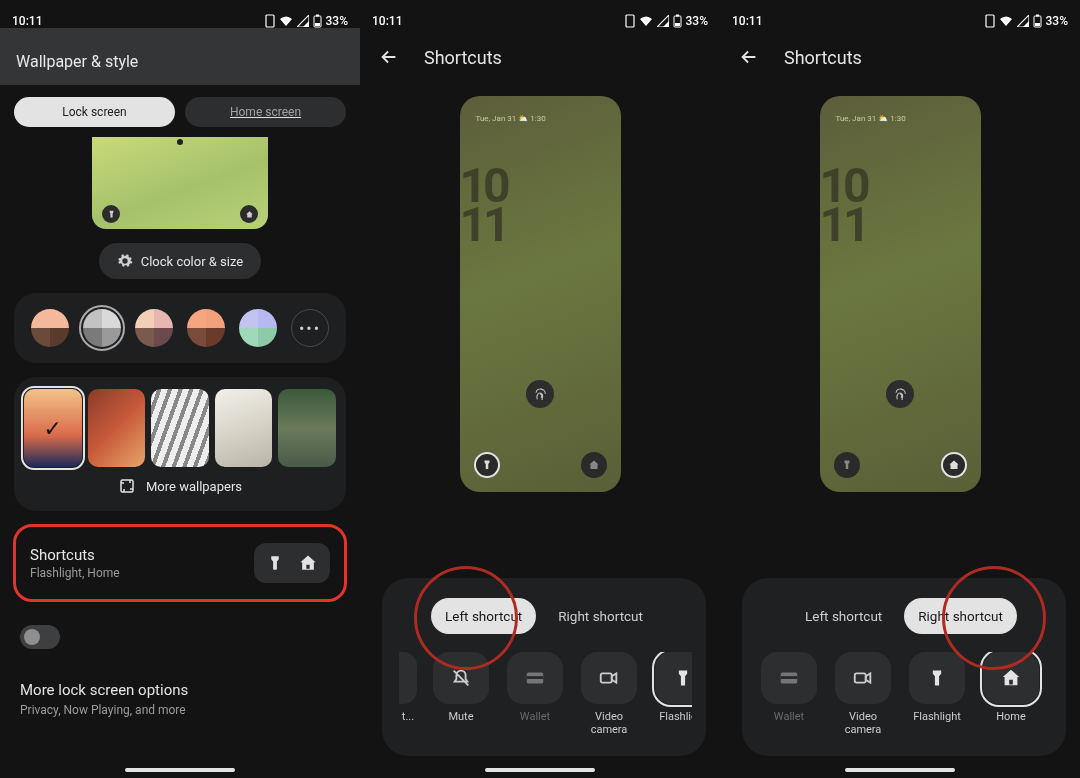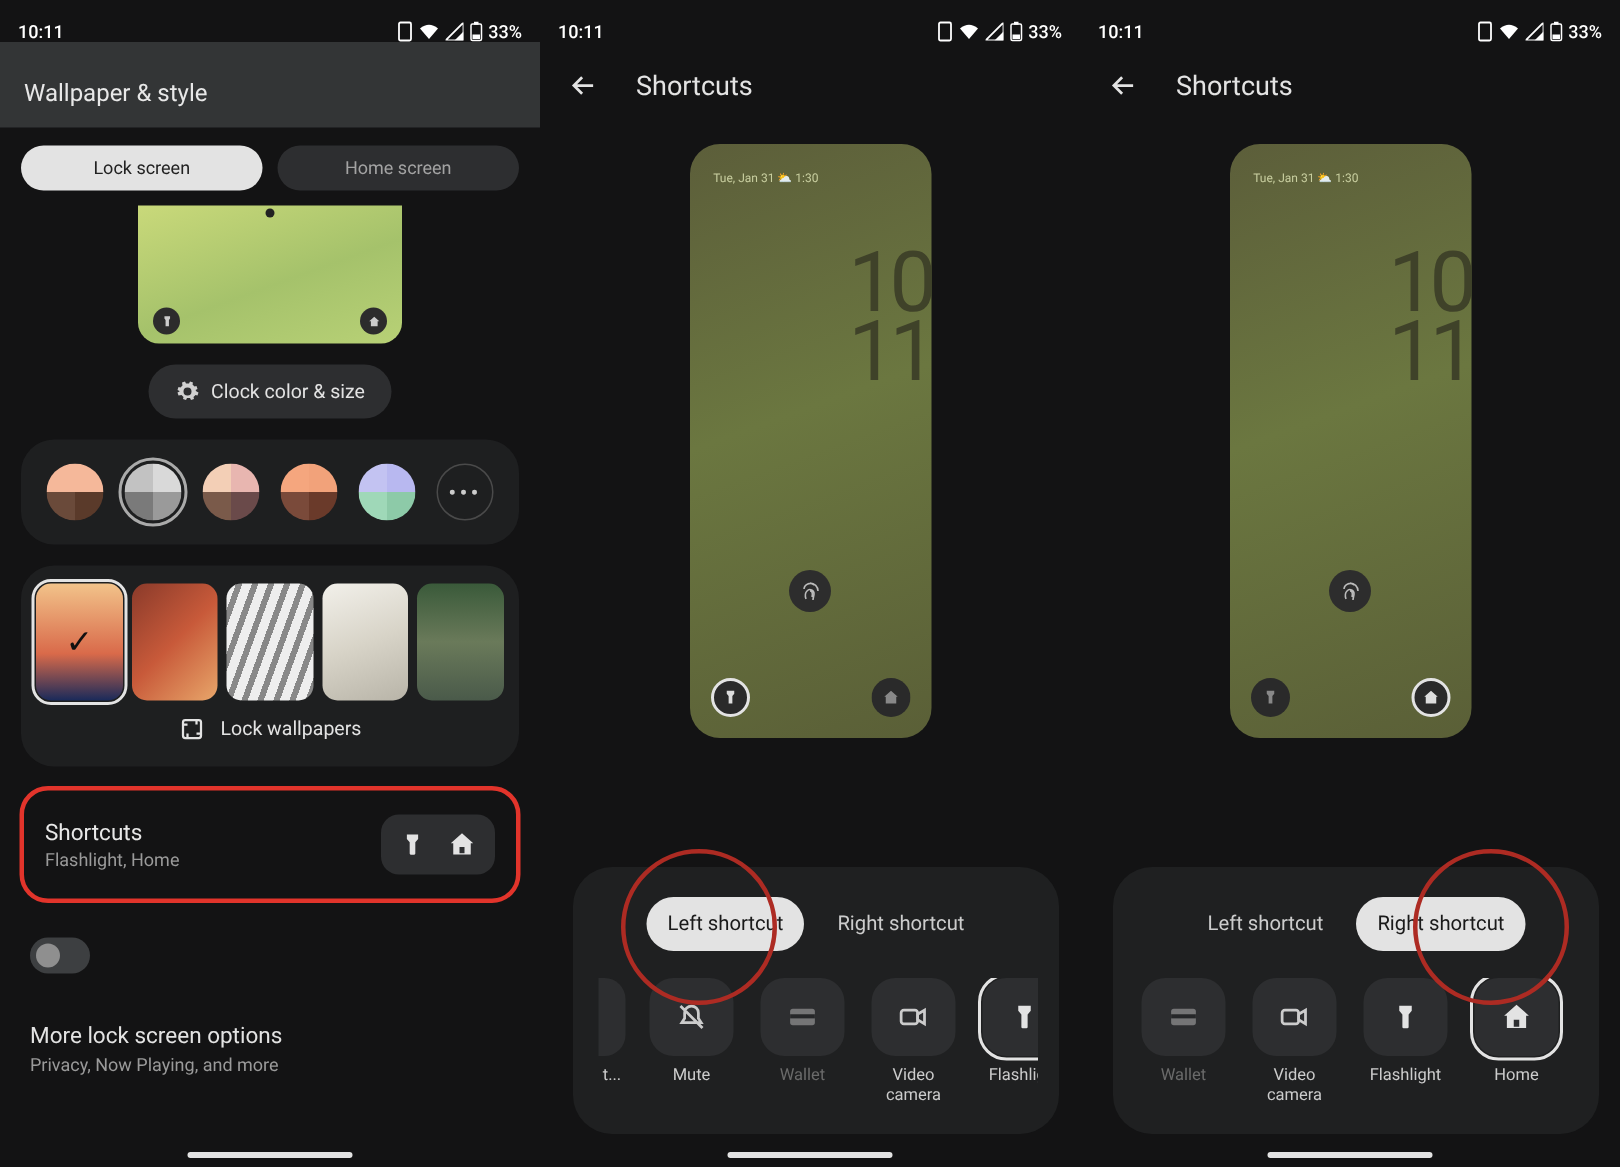--- a/index.html
+++ b/index.html
@@ -33,20 +33,21 @@
   .s1-hdr {
     background: #333536;
     padding: 24px 16px 14px;
     font-size: 16px;
     color: #e8e8e8;
   }
   .seg-tabs {
     display: flex;
     gap: 10px;
     padding: 12px 14px 10px;
+    text-decoration: underline;
   }
   .seg-tab {
     flex: 1;
     text-align: center;
     padding: 8px 0;
     border-radius: 18px;
     font-size: 12px;
     background: #2d2e30;
     color: #a3a3a3;
     cursor: pointer;
@@ -162,22 +163,22 @@
   .back-arrow { cursor: pointer; width: 24px; text-align:center;}
   .lock-prev {
     width: 161px; height: 396px; margin: 22px auto 0;
     border-radius: 20px;
     background: linear-gradient(160deg,#5c5e3a 0%, #6b7740 45%, #5a5f37 100%);
     position: relative;
     overflow: hidden;
   }
   .lock-prev .date { position:absolute; top:18px; left:16px; font-size:8px; color:#c9cfa0;}
   .lock-prev .bigtime {
-    position:absolute; top:70px; left:0; right:0; text-align:right;
-    font-size: 56px; font-weight: 400; line-height: 0.82; color:#3f4229;
+    position:absolute; top:70px; left:0; right:0; text-align:left;
+    font-size: 48px; font-weight: 700; line-height: 0.82; color:#3f4229;
     letter-spacing: -4px;
   }
   .lock-prev .fp {
     position:absolute; bottom:84px; left:50%; transform:translateX(-50%);
     width:28px;height:28px;border-radius:50%;background:#2d2d2d;
     display:flex;align-items:center;justify-content:center;
   }
   .lock-prev .mini {
     position:absolute; bottom:14px;
     width:26px;height:26px;border-radius:50%;
@@ -319,21 +320,21 @@
       <div class="wall-thumb" style="background:linear-gradient(135deg,#8a3a2a,#c85a3a,#e8a66a)"></div>
       <div class="wall-thumb" style="background:repeating-linear-gradient(110deg,#eee 0 6px,#888 6px 10px)"></div>
       <div class="wall-thumb" style="background:linear-gradient(160deg,#f2f0ea,#d8d4c8,#b8b4a8)"></div>
       <div class="wall-thumb" style="background:linear-gradient(180deg,#3a5a3a,#6a7a5a,#4a5a4a)"></div>
     </div>
     <div class="more-wp">
       <svg width="18" height="18" viewBox="0 0 24 24" fill="none" stroke="#e3e3e3" stroke-width="2">
           <rect x="4" y="4" width="16" height="16" rx="2"></rect>
           <path d="M4 8h4M16 4v4M20 16h-4M8 20v-4"></path>
         </svg>
-      <span>Lock wallpapers</span>
+      <span>More wallpapers</span>
     </div>
   </div>
 
   <div class="shortcut-card">
     <div class="sc-text">
       <div class="t1">Shortcuts</div>
       <div class="t2">Flashlight, Home</div>
     </div>
     <div class="sc-icons">
       <svg width="18" height="20" viewBox="0 0 24 24" fill="#e3e3e3">

